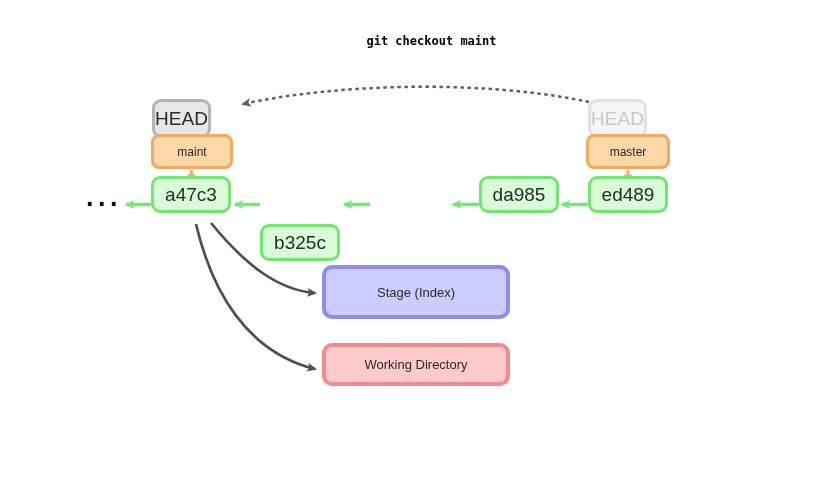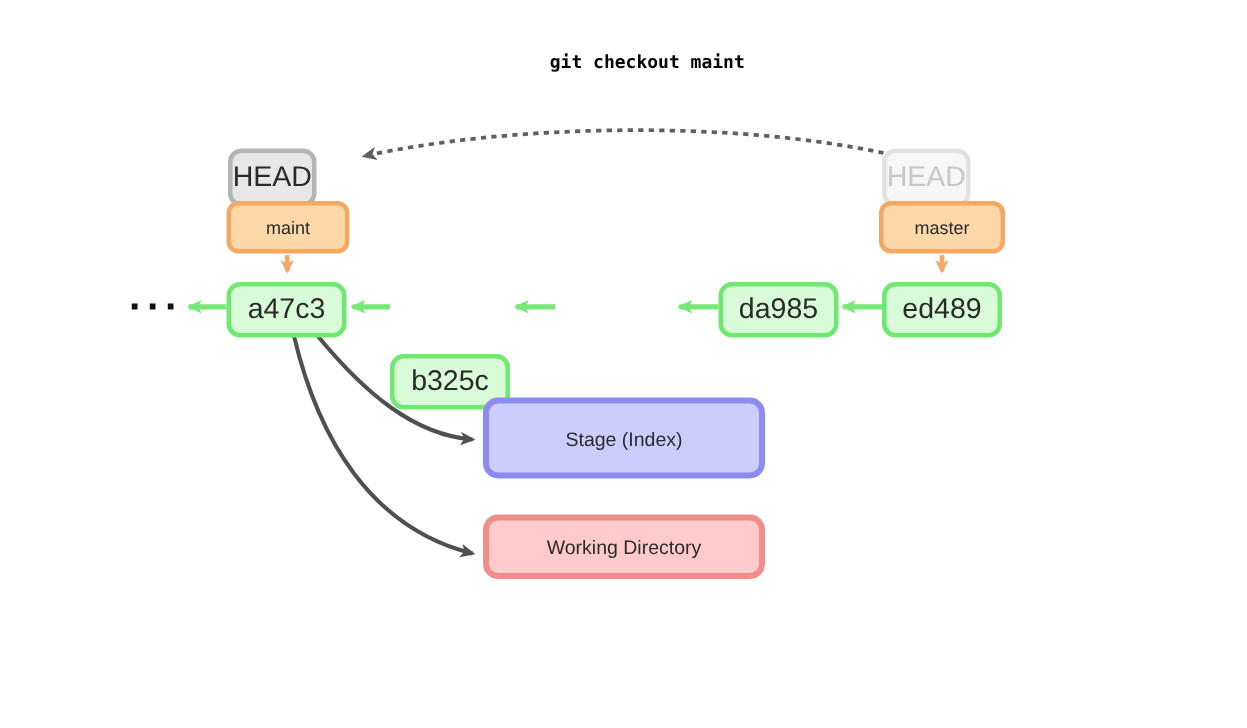--- a/index.html
+++ b/index.html
@@ -27,21 +27,21 @@
     background:var(--ghost-fill,#f6f6f6); border-color:var(--ghost-border,#e2e2e2);
     color:var(--ghost-text,#c8c8c8);
   }
   .branch {
     left:151px; top:134px; width:82px; height:35px;
     background:var(--branch-fill,#fcd8a8); border:3px solid var(--branch-border,#f4a862);
     border-radius:8px; font-size:12px; z-index:2;
   }
   .branch.right { left:586px; width:84px; }
   .commit {
-    top:188px; width:80px; height:37px;
+    top:176px; width:80px; height:37px;
     background:var(--commit-fill,#d8fbd8); border:3.5px solid var(--commit-border,#6ee86e);
     border-radius:9px; font-size:19px; z-index:2;
   }
   .c0 { left:151px; } .c1 { left:260px;margin-top:48px; } .c2 { left:370px; }
   .c3 { left:479px; } .c4 { left:588px; }
   .area {
     left:322px; width:188px; height:54px; border-radius:10px; font-size:13px; z-index:2;
   }
   .area.stage {
     top:265px; background:var(--stage-fill,#ccccff); border:4px solid var(--stage-border,#8c8cf0);

